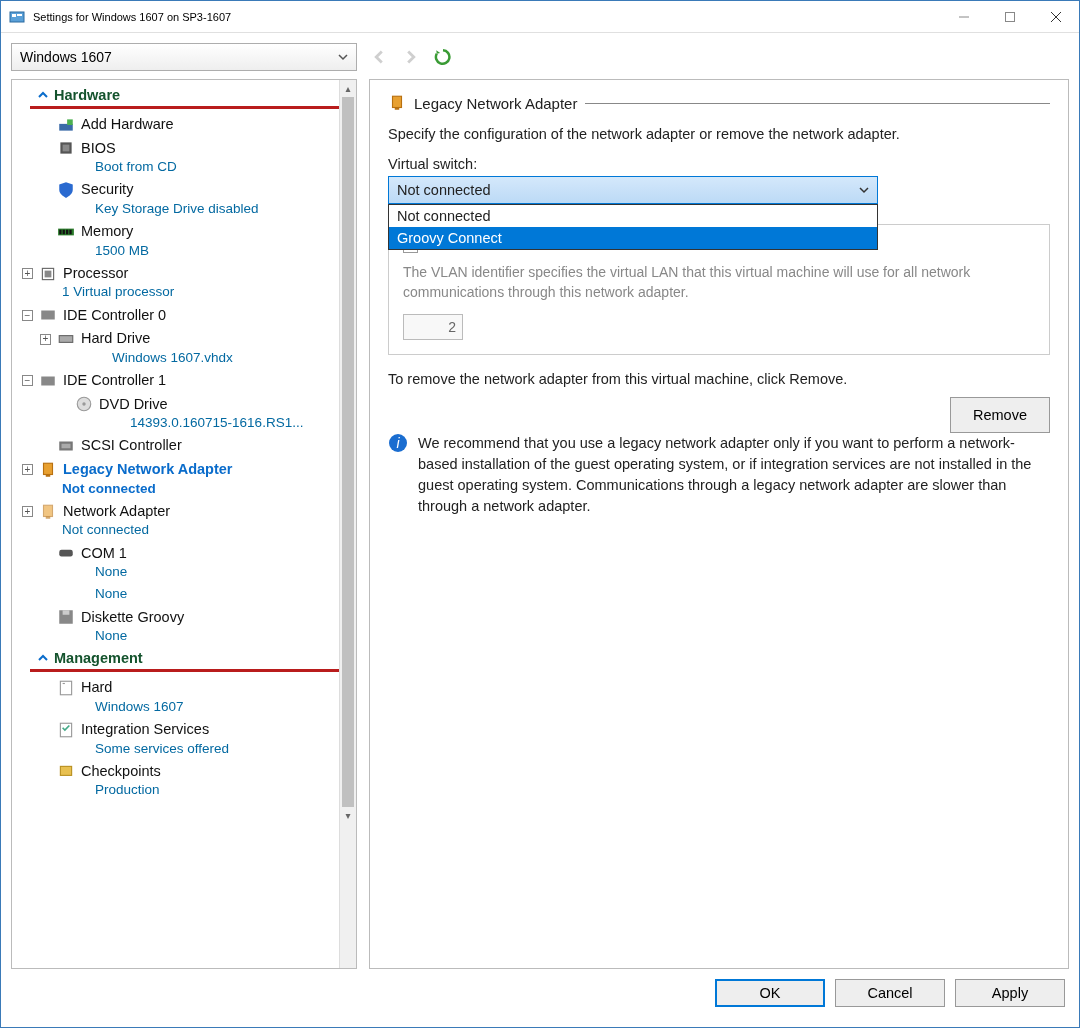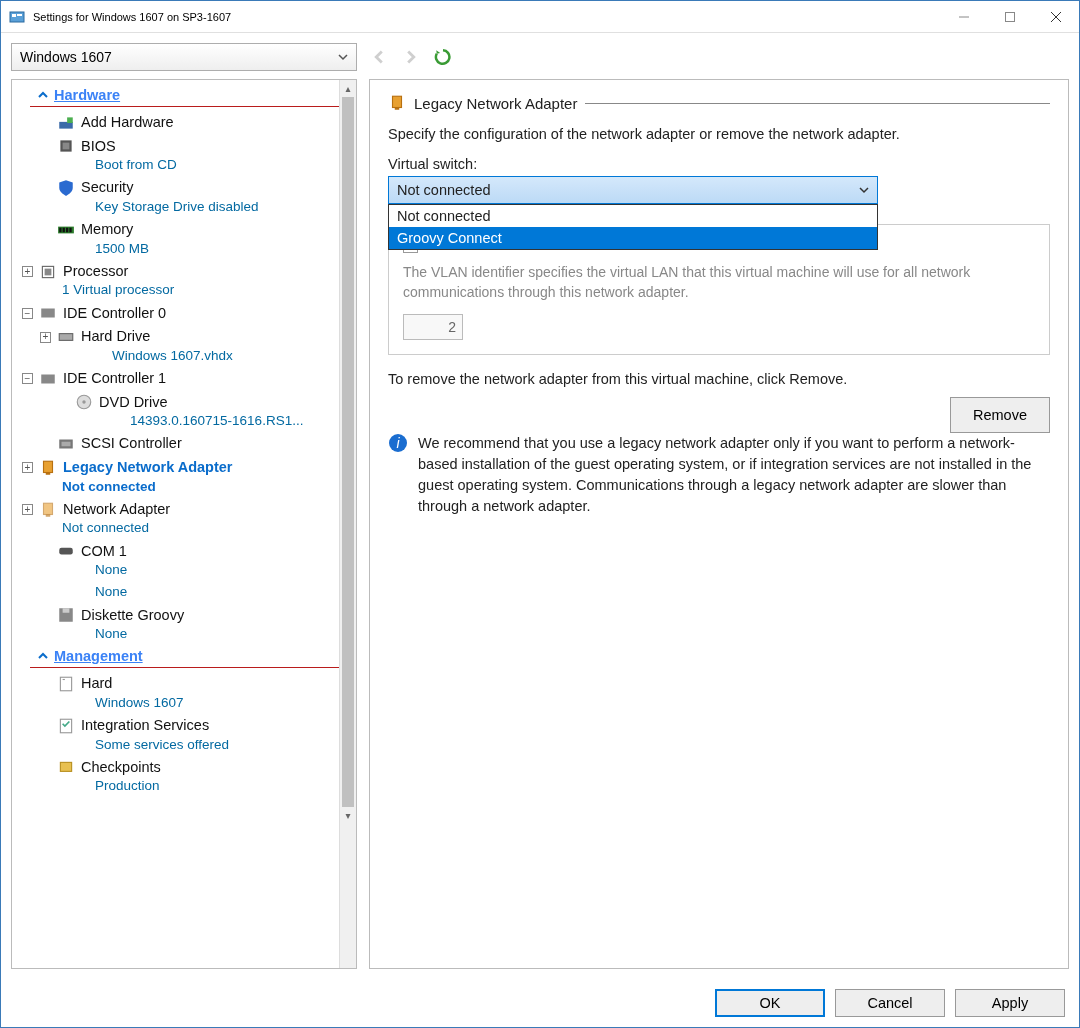--- a/index.html
+++ b/index.html
@@ -21,21 +21,21 @@
 .nav-btns { display: flex; align-items: center; gap: 8px; }
 .nav-btn { width: 24px; height: 24px; display: flex; align-items: center; justify-content: center; }
 .nav-btn.disabled { opacity: 0.4; }
 
 .main-row { display: flex; flex: 1; min-height: 0; gap: 12px; }
 .sidebar-panel { width: 346px; border: 1px solid #bbb; background: #fff; display: flex; position: relative; }
 .tree { flex: 1; overflow: hidden; font-size: 14.5px; color: #111; padding: 4px 0; }
 .tree-scroll { position: absolute; right: 0; top: 0; bottom: 0; width: 17px; background: #f0f0f0; border-left: 1px solid #ddd; }
 .scroll-up, .scroll-down { height: 17px; display:flex; align-items:center; justify-content:center; color:#666; font-size:10px;}
 .scroll-thumb { background: #c0c0c0; margin: 0 2px; height: 80%; }
-.section-header { display: flex; align-items: center; color: #3b82f6; font-weight: 600; padding: 3px 8px; border-bottom: 1px solid #b91c1c; margin: 0 8px 4px 18px; text-decoration: underline; }
+.section-header { display: flex; align-items: center; color: #14532d; font-weight: 600; padding: 3px 8px; border-bottom: 3px solid #b91c1c; margin: 0 8px 4px 18px; }
 .section-header .chev { margin-right: 6px; color:#0a6ccb; }
 .tree-item { padding: 2px 8px 2px 10px; line-height: 1.35; }
 .ti-row { display:flex; align-items:center; gap:6px; }
 .ti-row .toggle { width:11px; height:11px; border:1px solid #888; display:flex; align-items:center; justify-content:center; font-size:10px; color:#555; background:#fff; }
 .ti-row .toggle.none { border:none; background:transparent; }
 .ti-icon { width:18px; height:18px; display:flex; align-items:center; justify-content:center; }
 .ti-label { color:#111; }
 .ti-sub { color:#0369a1; font-size:13.5px; padding-left: 55px; line-height:1.35; }
 .tree-item.selected .ti-label, .tree-item.selected .ti-sub { color:#0a6ccb; font-weight:600; }
 .indent1 { padding-left: 28px; }
@@ -56,21 +56,21 @@
 .vlan-group { border:1px solid #ccc; padding: 12px 14px 14px; color:#888; margin-top: 20px; }
 .vlan-row { display:flex; align-items:center; gap:8px; margin-bottom:10px; }
 .vlan-check { width:15px; height:15px; border:1px solid #999; background:#fff; }
 .vlan-desc { font-size:14px; margin-bottom:12px; line-height:1.4; }
 .vlan-input { width:60px; height:26px; border:1px solid #bbb; background:#f8f8f8; text-align:right; padding:0 6px; font-size:14px; color:#666; }
 .remove-row { margin-top: 16px; margin-bottom: 10px; }
 .remove-btn { float:right; width:100px; height:36px; background:#eee; border:1px solid #999; font-size:14.5px; }
 .info-block { display:flex; gap:10px; margin-top: 46px; clear:both; line-height:1.45; }
 .info-icon { width:20px; height:20px; flex-shrink:0; }
 
-.footer { height: 48px; display:flex; align-items:flex-end; justify-content:flex-end; gap:10px; padding: 0 4px; }
+.footer { height: 48px; display:flex; align-items:center; justify-content:flex-end; gap:10px; padding: 0 4px; }
 .footer button { width:110px; height:28px; border:1px solid #999; background:#eee; font-size:14.5px; }
 .footer button.primary { border:2px solid #0078d7; }
 .chev svg { width:10px; height:10px; }
 </style>
 </head>
 <body>
 
 <div class="titlebar">
   <span class="titlebar-icon">
     <svg viewBox="0 0 16 16">

